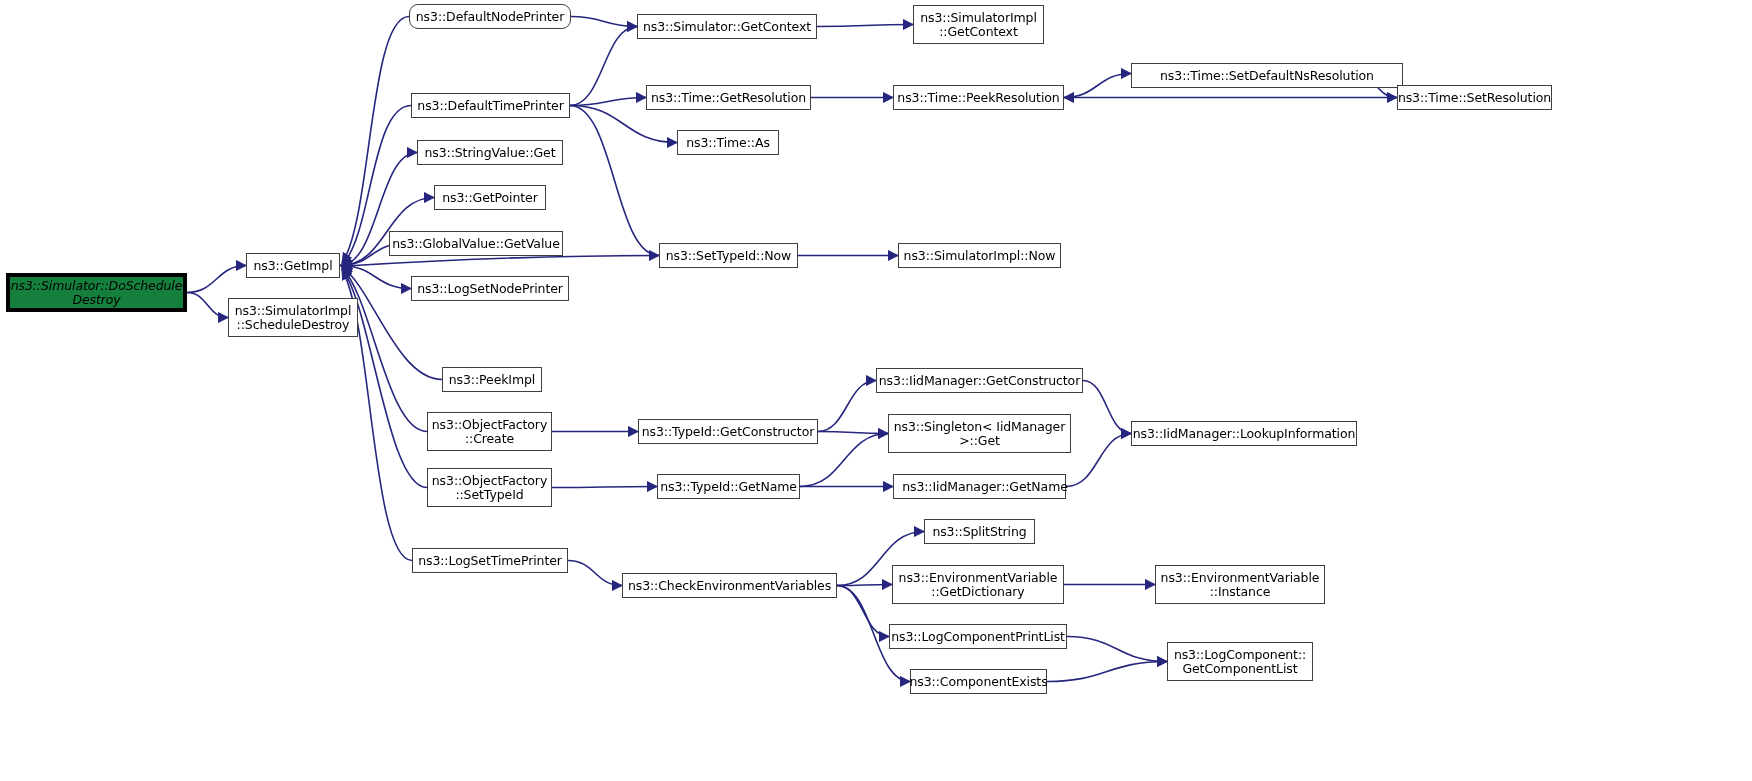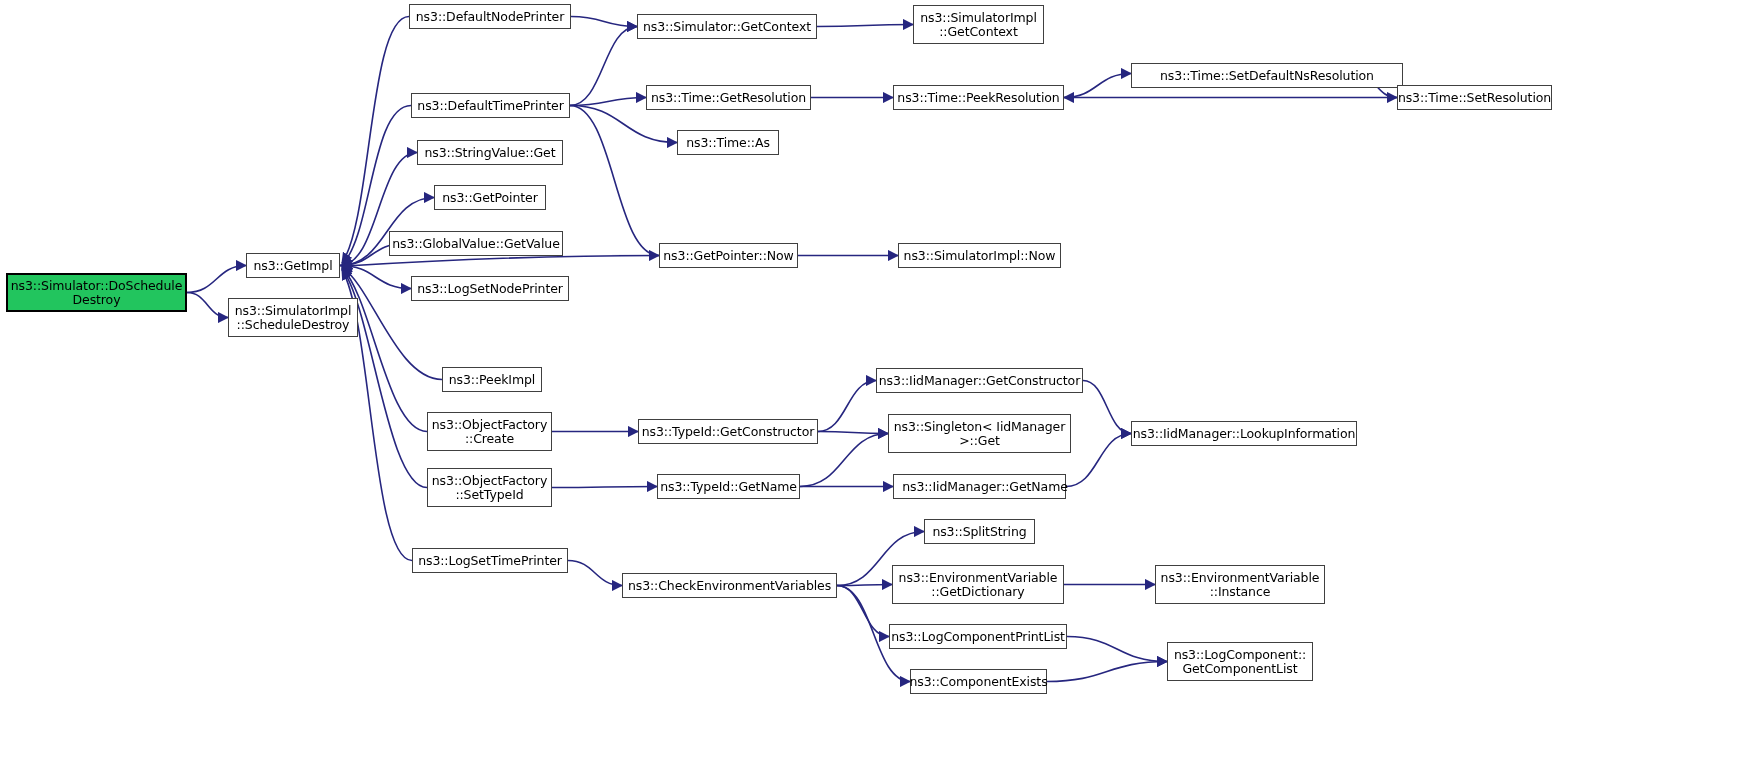--- a/index.html
+++ b/index.html
@@ -2,21 +2,21 @@
 <html><head>
 <meta charset="utf-8">
 <style>
   html,body{margin:0;padding:0;background:#ffffff;}
   #canvas{position:relative;width:1752px;height:781px;background:#ffffff;
           font-family:"DejaVu Sans","Liberation Sans",sans-serif;overflow:hidden;}
   .node{position:absolute;box-sizing:border-box;background:#ffffff;
         border:1px solid #404040;display:flex;align-items:center;justify-content:center;
         text-align:center;color:#000000;font-size:12.5px;line-height:1.12;
         letter-spacing:-0.1px;white-space:pre-line;padding:0 3px;}
-  .node.root{background:#22c55e;border:2px solid #000000;}
+  .node.root{background:#15803d;border:4px solid #000000;font-style:italic;}
   #edges{position:absolute;left:0;top:0;width:1752px;height:781px;}
 </style>
 </head>
 <body>
 
 <div id="canvas">
   <svg id="edges" viewBox="0 0 1752 781" xmlns="http://www.w3.org/2000/svg">
     <defs>
       <marker id="ah" viewBox="0 0 10 10" refX="9" refY="5" markerWidth="7" markerHeight="7" orient="auto-start-reverse">
         <path d="M 0 0 L 10 5 L 0 10 z" fill="#26267f"></path>
@@ -64,36 +64,36 @@
         <path d="M 1067 636.5 C 1117 636.5, 1117 661.5, 1167 661.5" marker-end="url(#ah)" stroke="#26267f" fill="none" stroke-width="1.6"></path>
         <path d="M 1047 681.5 C 1107 681.5, 1107 661.5, 1167 661.5" marker-end="url(#ah)" stroke="#26267f" fill="none" stroke-width="1.6"></path>
       </g>
   </svg>
   <div id="node-layer">
       <div class="node root" style="left: 6px; top: 273px; width: 181px; height: 39px;">ns3::Simulator::DoSchedule
 Destroy</div>
       <div class="node" style="left: 246px; top: 253px; width: 94px; height: 25px;">ns3::GetImpl</div>
       <div class="node" style="left: 228px; top: 298px; width: 130px; height: 39px;">ns3::SimulatorImpl
 ::ScheduleDestroy</div>
-      <div class="node" style="left: 409px; top: 4px; width: 162px; height: 25px;">ns3::DefaultNodePrinter</div>
+      <div class="node" style="left: 409px; top: 4px; width: 162px; height: 25px; border-radius: 9px;">ns3::DefaultNodePrinter</div>
       <div class="node" style="left: 411px; top: 93px; width: 159px; height: 25px;">ns3::DefaultTimePrinter</div>
       <div class="node" style="left: 417px; top: 140px; width: 146px; height: 25px;">ns3::StringValue::Get</div>
       <div class="node" style="left: 434px; top: 185px; width: 112px; height: 25px;">ns3::GetPointer</div>
       <div class="node" style="left: 389px; top: 231px; width: 174px; height: 25px;">ns3::GlobalValue::GetValue</div>
       <div class="node" style="left: 411px; top: 276px; width: 158px; height: 25px;">ns3::LogSetNodePrinter</div>
       <div class="node" style="left: 442px; top: 367px; width: 100px; height: 25px;">ns3::PeekImpl</div>
       <div class="node" style="left: 427px; top: 412px; width: 125px; height: 39px;">ns3::ObjectFactory
 ::Create</div>
       <div class="node" style="left: 427px; top: 468px; width: 125px; height: 39px;">ns3::ObjectFactory
 ::SetTypeId</div>
       <div class="node" style="left: 412px; top: 548px; width: 156px; height: 25px;">ns3::LogSetTimePrinter</div>
       <div class="node" style="left: 637px; top: 14px; width: 180px; height: 25px;">ns3::Simulator::GetContext</div>
       <div class="node" style="left: 646px; top: 85px; width: 165px; height: 25px;">ns3::Time::GetResolution</div>
       <div class="node" style="left: 677px; top: 130px; width: 102px; height: 25px;">ns3::Time::As</div>
-      <div class="node" style="left: 659px; top: 243px; width: 139px; height: 25px;">ns3::GetPointer::Now</div>
+      <div class="node" style="left: 659px; top: 243px; width: 139px; height: 25px;">ns3::SetTypeId::Now</div>
       <div class="node" style="left: 638px; top: 419px; width: 180px; height: 25px;">ns3::TypeId::GetConstructor</div>
       <div class="node" style="left: 657px; top: 474px; width: 143px; height: 25px;">ns3::TypeId::GetName</div>
       <div class="node" style="left: 622px; top: 573px; width: 215px; height: 25px;">ns3::CheckEnvironmentVariables</div>
       <div class="node" style="left: 913px; top: 5px; width: 131px; height: 39px;">ns3::SimulatorImpl
 ::GetContext</div>
       <div class="node" style="left: 893px; top: 85px; width: 171px; height: 25px;">ns3::Time::PeekResolution</div>
       <div class="node" style="left: 898px; top: 243px; width: 163px; height: 25px;">ns3::SimulatorImpl::Now</div>
       <div class="node" style="left: 876px; top: 368px; width: 207px; height: 25px;">ns3::IidManager::GetConstructor</div>
       <div class="node" style="left: 888px; top: 414px; width: 183px; height: 39px;">ns3::Singleton&lt; IidManager
 &gt;::Get</div>

